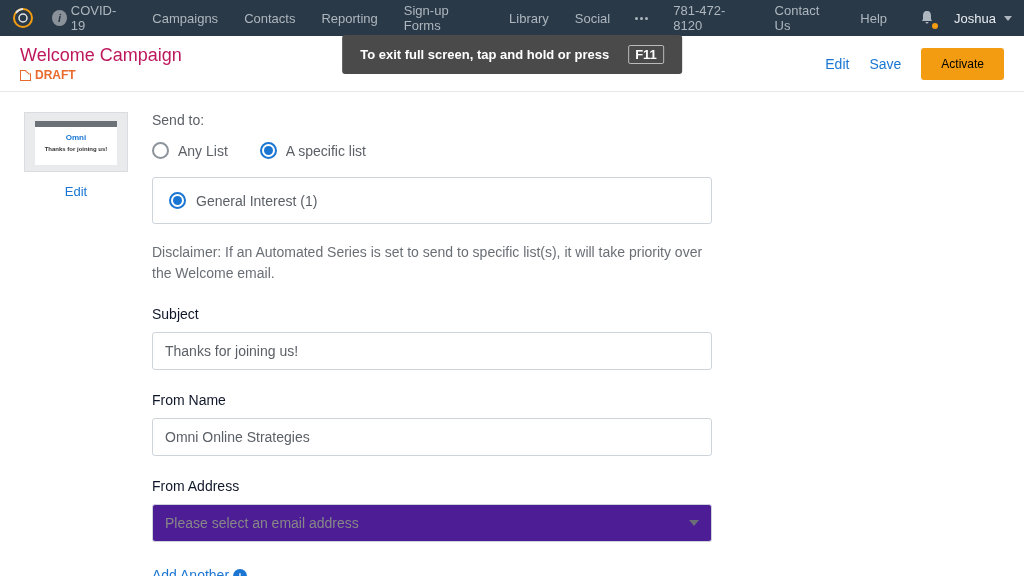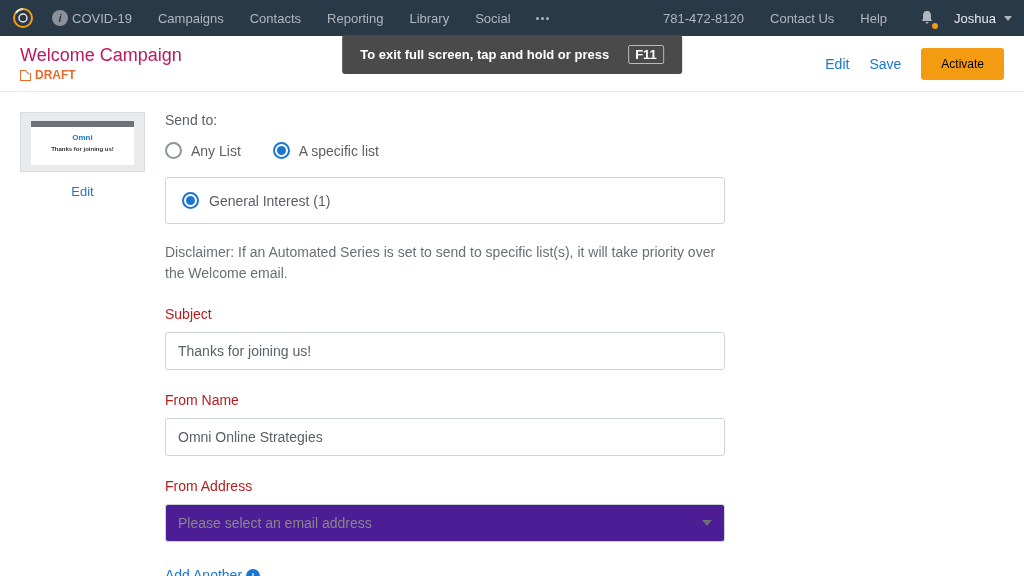--- a/index.html
+++ b/index.html
@@ -157,21 +157,21 @@
   .content-wrap {
     display: flex;
     padding: 20px;
     gap: 20px;
   }
   .side {
     flex: 0 0 112px;
     display: flex; flex-direction: column; align-items: center;
   }
   .thumb {
-    width: 125px; height: 60px;
+    width: 104px; height: 60px;
     border: 1px solid #d9dde2;
     background: #e8eaec;
     position: relative;
     overflow: hidden;
   }
   .thumb-inner {
     position: absolute;
     top: 8px; left: 10px; right: 10px; bottom: 6px;
     background: #fff;
     display: flex; flex-direction: column; align-items: center;
@@ -212,21 +212,21 @@
     border-radius: 3px;
     padding: 14px 16px;
     margin-bottom: 18px;
     width: 560px;
   }
   .list-item {
     display: flex; align-items: center; gap: 10px;
     color: #5b6067;
   }
   .disclaimer { color: #6a6f76; line-height: 1.5; margin-bottom: 22px; width: 560px; }
-  .section-label { margin-bottom: 10px; color: #b91c1c; }
+  .section-label { margin-bottom: 10px; color: #0f172a; }
   .text-input {
     width: 560px;
     border: 1px solid #cfd4da;
     border-radius: 3px;
     padding: 10px 12px;
     font-size: 14px;
     color: #5b6067;
     margin-bottom: 22px;
     font-family: inherit;
   }
@@ -269,20 +269,21 @@
         <path d="M11 2 A9 9 0 0 0 4 6" fill="none" stroke="#e6e6e6" stroke-width="2"></path>
       </svg>
     </div>
     <div class="nav-item covid">
       <span class="covid-icon">i</span>
       <span>COVID-19</span>
     </div>
     <div class="nav-item">Campaigns</div>
     <div class="nav-item">Contacts</div>
     <div class="nav-item">Reporting</div>
+    <div class="nav-item">Sign-up Forms</div>
     <div class="nav-item">Library</div>
     <div class="nav-item">Social</div>
     <div class="nav-item more">
       <span class="dot"></span>
       <span class="dot"></span>
       <span class="dot"></span>
     </div>
     <div class="nav-spacer"></div>
     <div class="nav-item">781-472-8120</div>
     <div class="nav-item">Contact Us</div>

